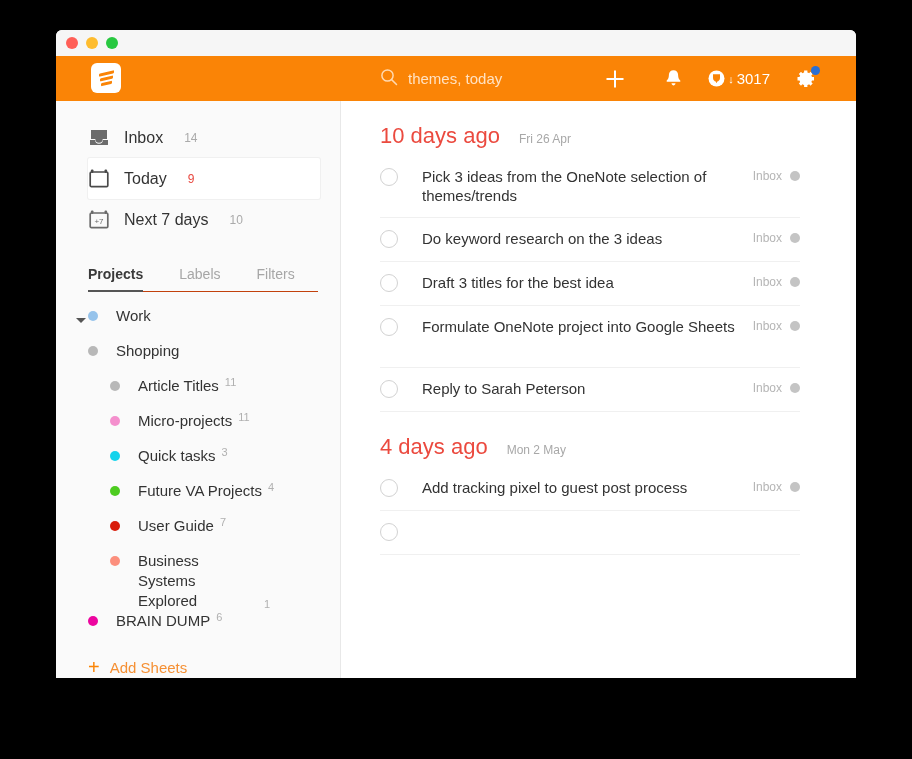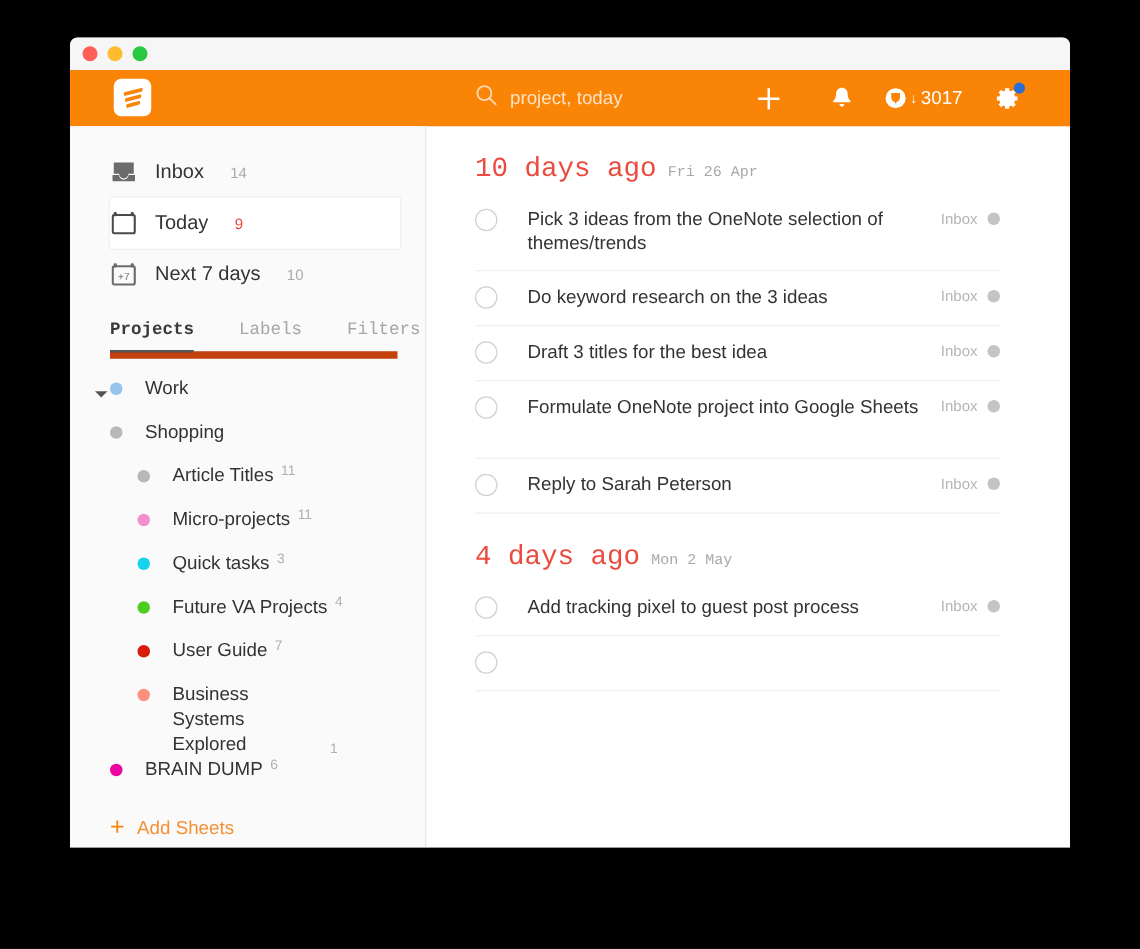--- a/index.html
+++ b/index.html
@@ -114,24 +114,23 @@
     border-radius: 2px;
     box-shadow: 0 0 0 1px #f0f0f0;
   }
   .nav-item .ico { width: 22px; display:flex; align-items:center; justify-content:center; }
   .nav-label { font-size: 16px; color: #333; }
   .nav-count { font-size: 12px; color: #aaa; margin-left: 7px; }
   .nav-count.urgent { color: #e8473f; }
 
   
   .tabs {
-    margin: 16px 22px 0 32px;
+    margin: 26px 22px 0 32px;
     display: flex;
-    border-bottom: 6px solid #c2410c;
-    font-family: Liberation Mono, monospace;
+    border-bottom: 1px solid #c2410c;
   }
   .tab {
     font-size: 14px;
     color: #a6a6a6;
     padding: 0 0 9px 0;
     margin-right: 36px;
     position: relative;
   }
   .tab.active { color: #3a3a3a; font-weight: bold; }
   .tab.active::after {
@@ -178,24 +177,23 @@
 
   
   .main {
     flex: 1;
     background: #fff;
     padding: 22px 56px 0 39px;
     overflow: hidden;
   }
   .group-head {
     display: flex; align-items: baseline;
-    gap: 9px;
+    gap: 19px;
     margin-top: 22px;
     margin-bottom: 7px;
-    font-family: Liberation Mono, monospace;
   }
   .group-head:first-child { margin-top: 0; }
   .group-rel { color: #eb4a3f; font-size: 22px; font-weight: normal; }
   .group-date { color: #a8a8a8; font-size: 12px; }
 
   .task {
     display: flex; align-items: flex-start;
     border-bottom: 1px solid #f0f0f0;
     padding: 11px 0 11px 0;
     min-height: 44px;
@@ -243,21 +241,21 @@
         <i></i>
     </div>
 
     <div class="search">
       <span>
         <svg width="18" height="18" viewBox="0 0 18 18">
           <circle cx="7.5" cy="7.5" r="5.6" fill="none" stroke="#ffd9b0" stroke-width="1.5"></circle>
           <line x1="11.6" y1="11.6" x2="16.5" y2="16.5" stroke="#ffd9b0" stroke-width="1.5" stroke-linecap="round"></line>
         </svg>
       </span>
-      <span class="search-text" title="Search">project, today</span>
+      <span class="search-text" title="Search">themes, today</span>
     </div>
 
     <div class="hdr-icons">
 
       <div class="hdr-btn">
         <svg width="22" height="22" viewBox="0 0 22 22">
           <line x1="11" y1="2.5" x2="11" y2="19.5" stroke="#fff" stroke-width="2"></line>
           <line x1="2.5" y1="11" x2="19.5" y2="11" stroke="#fff" stroke-width="2"></line>
         </svg>
       </div>

